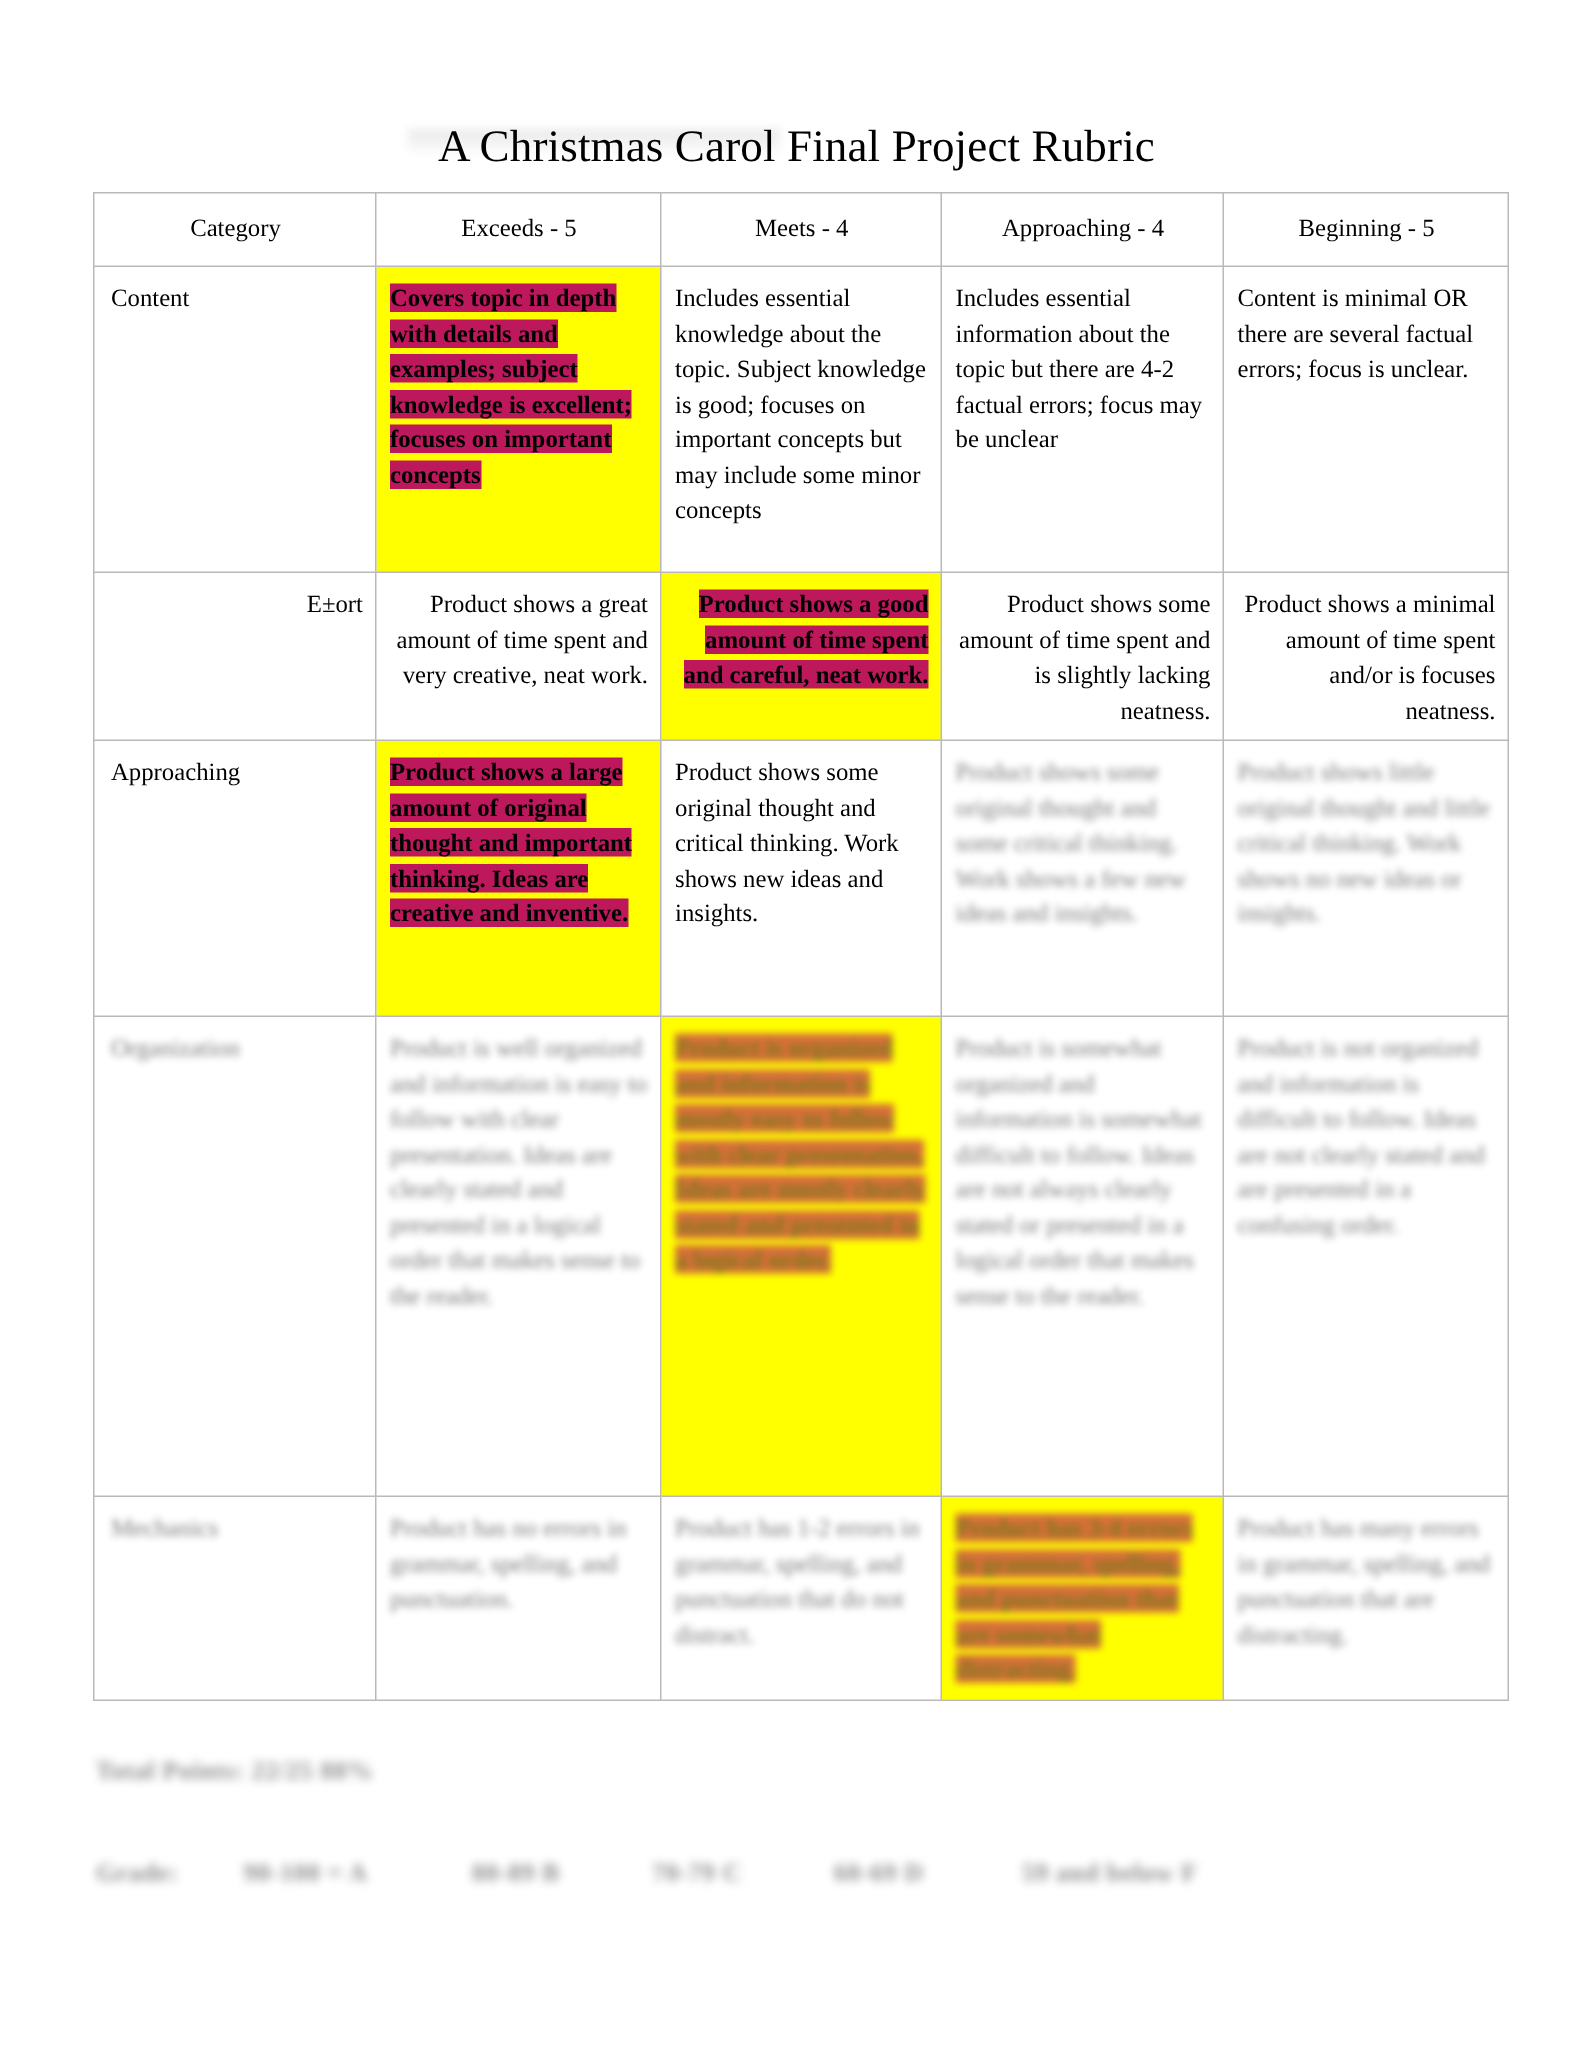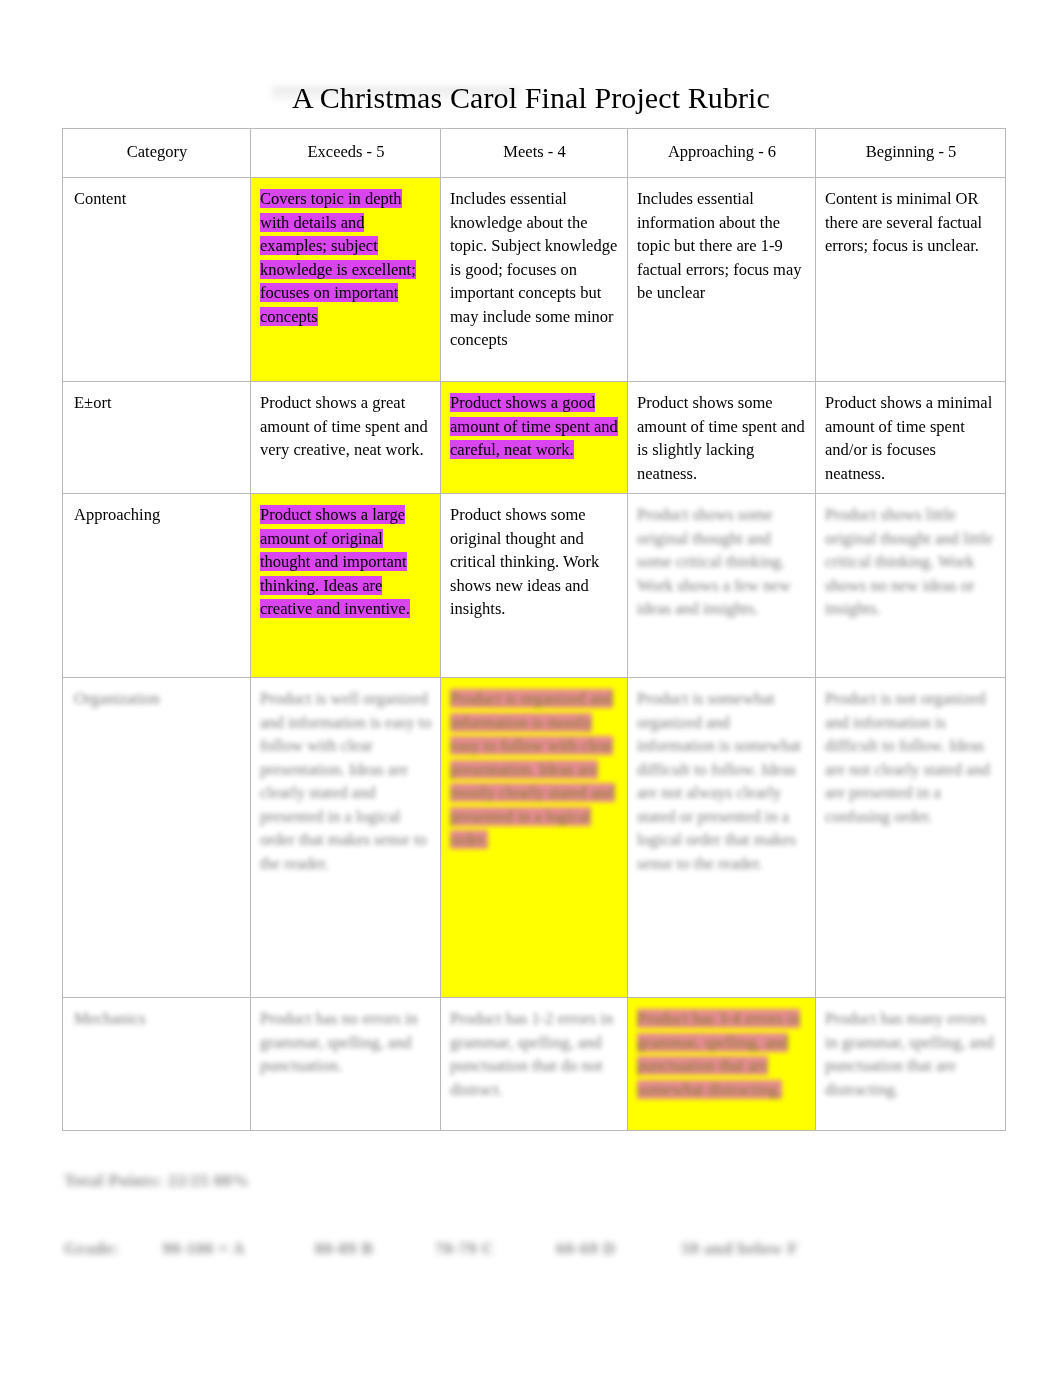--- a/index.html
+++ b/index.html
@@ -80,29 +80,30 @@
   .col-be   { width: 190px; }
 
   td.cat-cell { padding-left: 11px; }
 
   
   .hl {
     background: #ffff00 !important;
   }
   
   .hl .celltext {
-    background: #d946ef;
+    background: #be185d;
     display: inline;
     box-decoration-break: clone;
+    font-weight: bold;
     -webkit-box-decoration-break: clone;
   }
 
   
   .row-content  td { height: 186px; }
-  .row-effort   td { height: 94px; }
+  .row-effort   td { height: 94px; text-align: right; }
   .row-orig     td { height: 166px; }
   .row-four     td { height: 302px; }
   .row-five     td { height: 115px; }
 
   
   .blur {
     filter: blur(2.6px);
     opacity: 0.62;
     color: #2a2a2a;
     user-select: none;
@@ -142,38 +143,38 @@
         <col class="col-ex">
         <col class="col-me">
         <col class="col-ap">
         <col class="col-be">
     </colgroup>
     <thead>
       <tr>
         <th>Category</th>
         <th>Exceeds - 5</th>
         <th>Meets - 4</th>
-        <th>Approaching - 6</th>
+        <th>Approaching - 4</th>
         <th>Beginning - 5</th>
       </tr>
     </thead>
     <tbody>
 
       <tr class="row-content">
         <td class="cat-cell">
           <span class="celltext">Content</span>
         </td>
         <td class="hl">
           <span class="celltext">Covers topic in depth with details and examples; subject knowledge is excellent; focuses on important concepts</span>
         </td>
         <td>
           <span class="celltext">Includes essential knowledge about the topic. Subject knowledge is good; focuses on important concepts but may include some minor concepts</span>
         </td>
         <td>
-          <span class="celltext">Includes essential information about the topic but there are 1-9 factual errors; focus may be unclear</span>
+          <span class="celltext">Includes essential information about the topic but there are 4-2 factual errors; focus may be unclear</span>
         </td>
         <td>
           <span class="celltext">Content is minimal OR there are several factual errors; focus is unclear.</span>
         </td>
       </tr>
 
       <tr class="row-effort">
         <td class="cat-cell">
           <span class="celltext">E±ort</span>
         </td>

